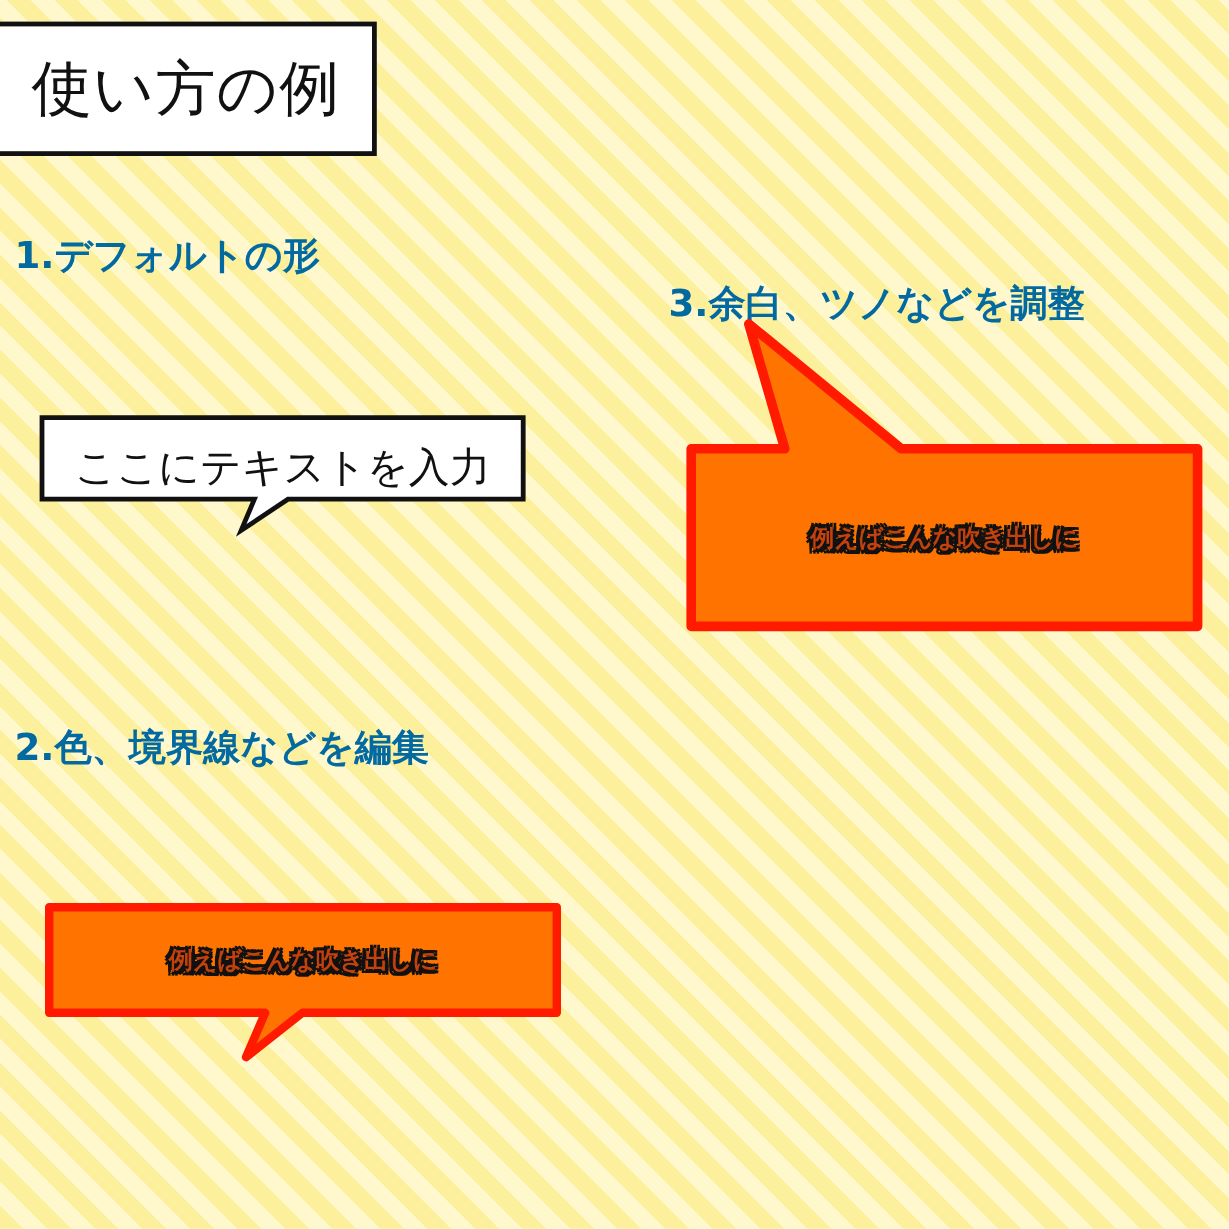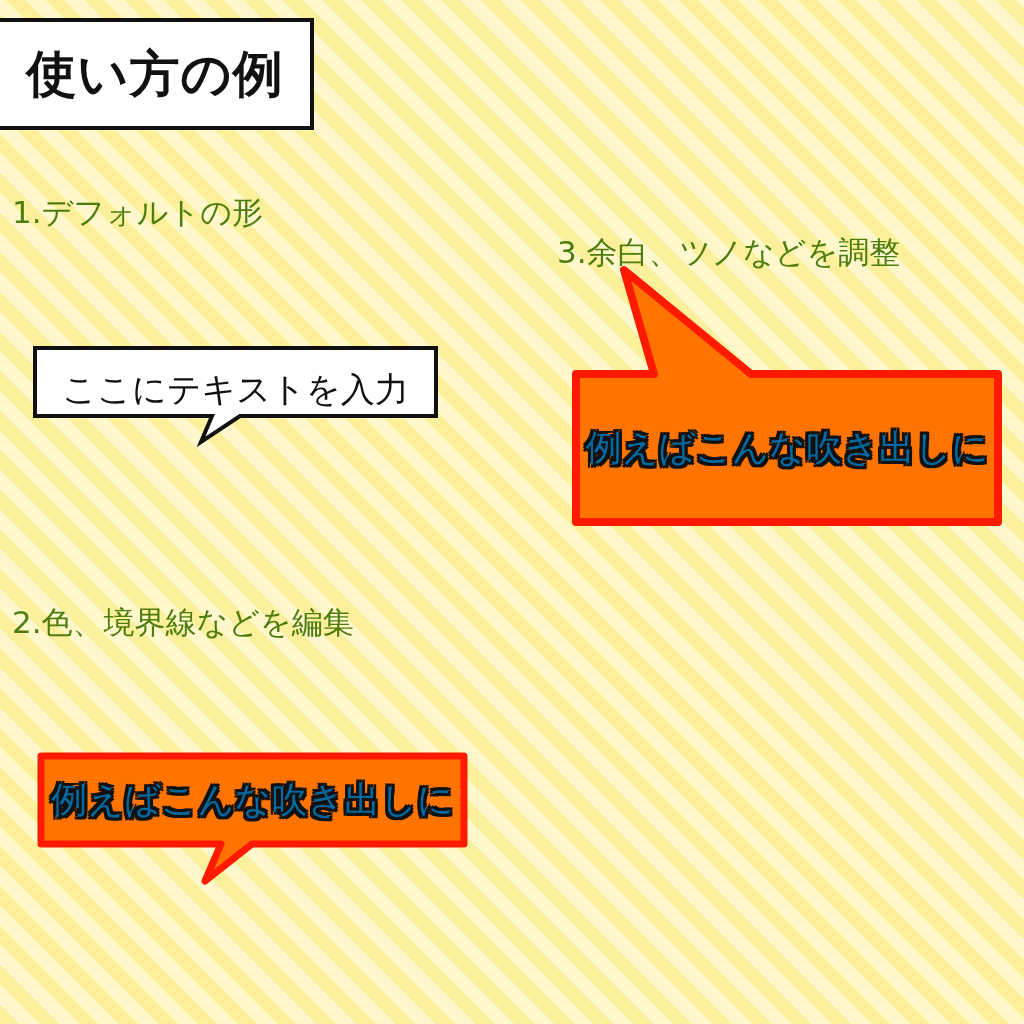--- a/index.html
+++ b/index.html
@@ -8,31 +8,31 @@
     font-family: "DejaVu Sans", "Liberation Sans", sans-serif;
     background: repeating-linear-gradient(45deg,
       #fdf09c 0px, #fdf09c 14px,
       #fef8cc 14px, #fef8cc 28px);
   }
   .title-box {
     position: absolute; left: -4px; top: 18px; width: 310px; height: 104px;
     background: #fff; border: 4px solid #111;
     display: flex; align-items: center; justify-content: center;
   }
-  .title-box span { font-size: 50px; font-weight: bold; color: #111; letter-spacing: 1px; }
+  .title-box span { font-size: 50px; font-weight: normal; color: #111; letter-spacing: 1px; }
   .heading {
-    position: absolute; font-size: 31px; font-weight: normal; color: #4d7c0f; white-space: nowrap;
+    position: absolute; font-size: 31px; font-weight: bold; color: #0369a1; white-space: nowrap;
   }
   .bubble-svg { position: absolute; left: 0; top: 0; width: 1024px; height: 1024px; }
   .bubble-text {
     position: absolute; white-space: nowrap; display: flex; align-items: center; justify-content: center;
   }
   .t-default { left: 37px; top: 350px; width: 397px; height: 79px; font-size: 34px; color: #111; }
   .t-fancy {
-    font-size: 36px; color: #0369a1; font-weight: normal;
+    font-size: 20px; color: #c2410c; font-weight: bold;
     text-shadow:
       -3px -3px 0 #111, 3px -3px 0 #111, -3px 3px 0 #111, 3px 3px 0 #111,
       0 -3px 0 #111, 0 3px 0 #111, -3px 0 0 #111, 3px 0 0 #111,
       -2px -2px 1px #111, 2px 2px 1px #111;
   }
   .t-b2 { left: 46px; top: 761px; width: 413px; height: 78px; }
   .t-b3 { left: 581px; top: 379px; width: 412px; height: 139px; }
 </style>
 </head>
 <body>

